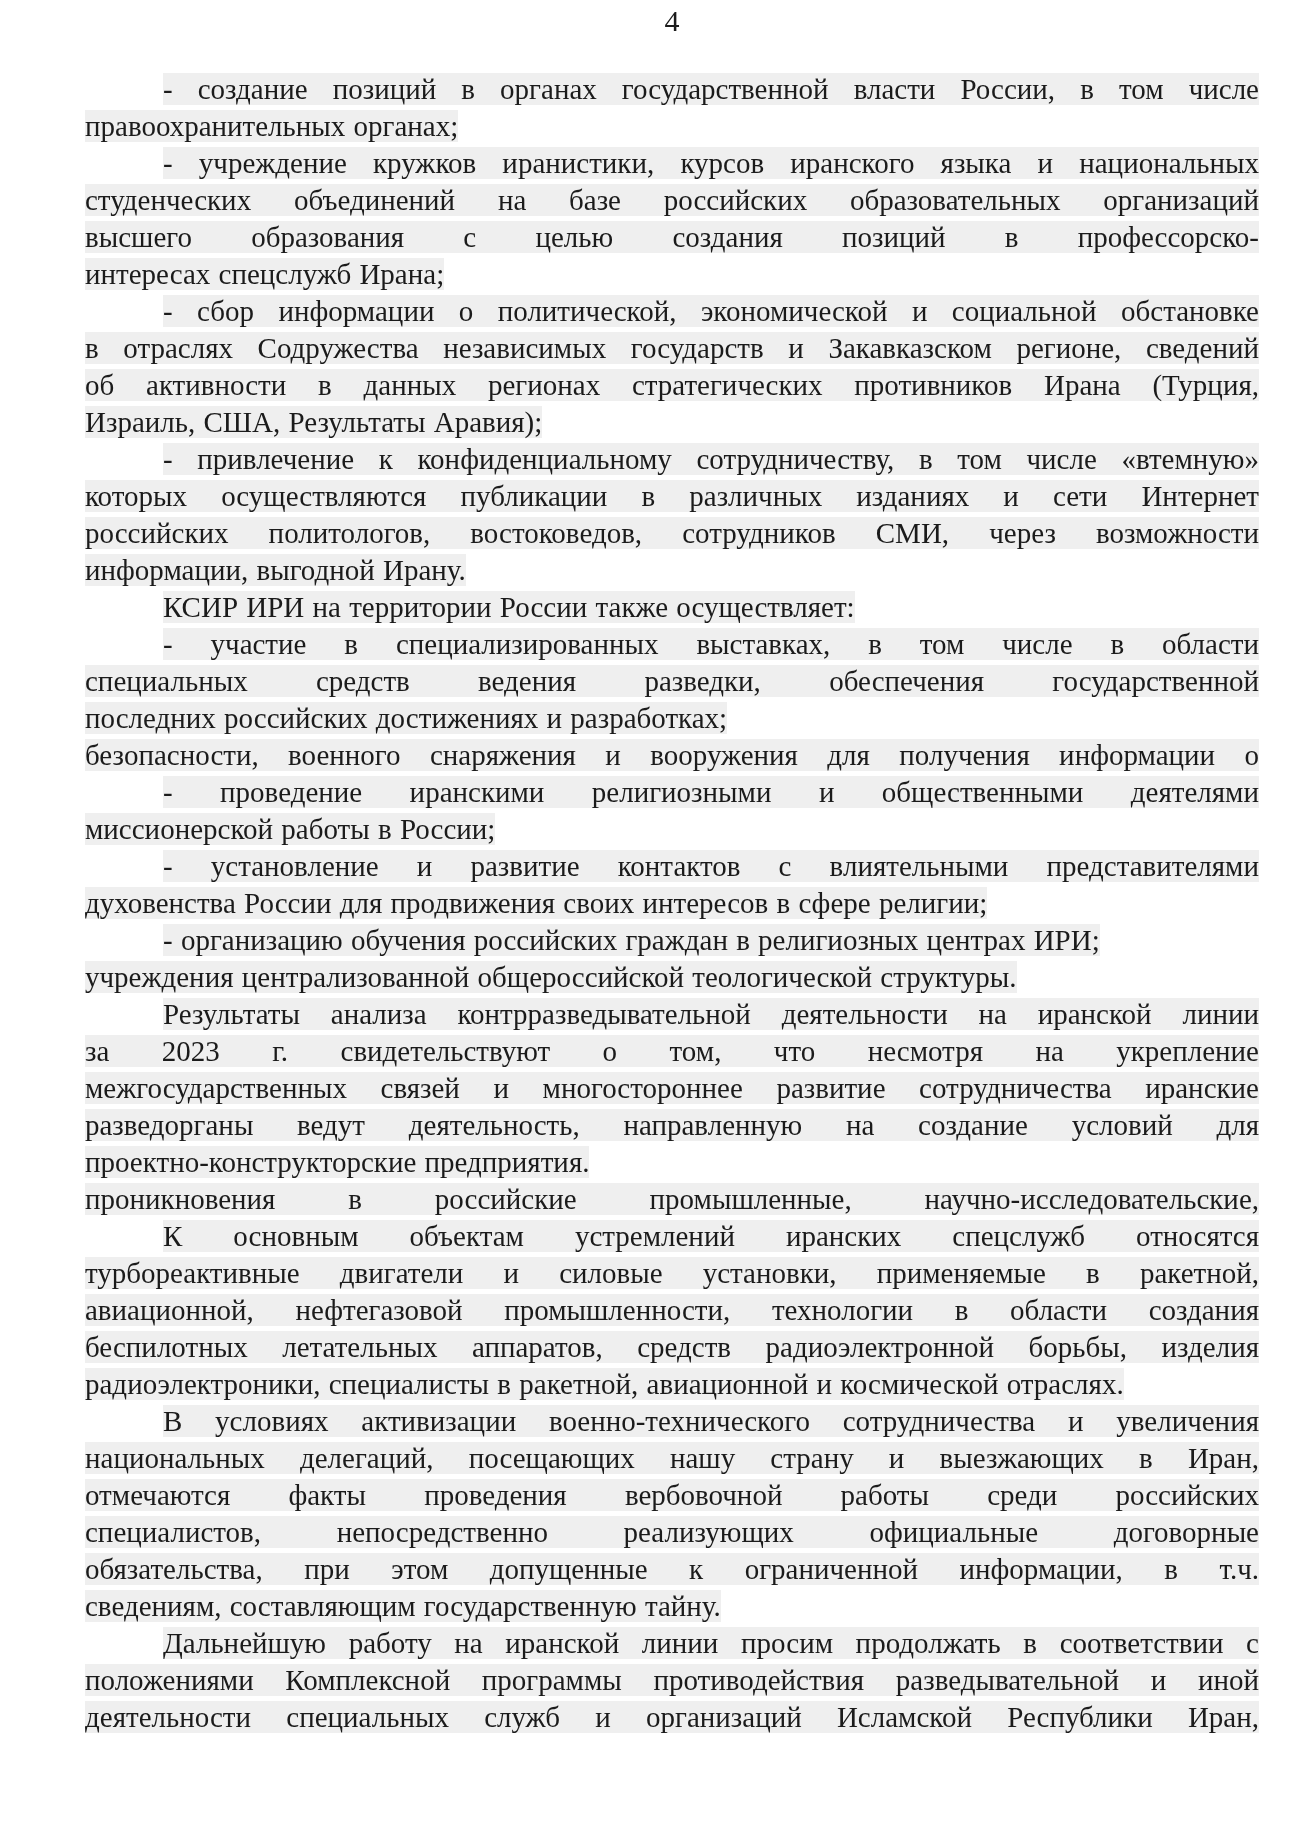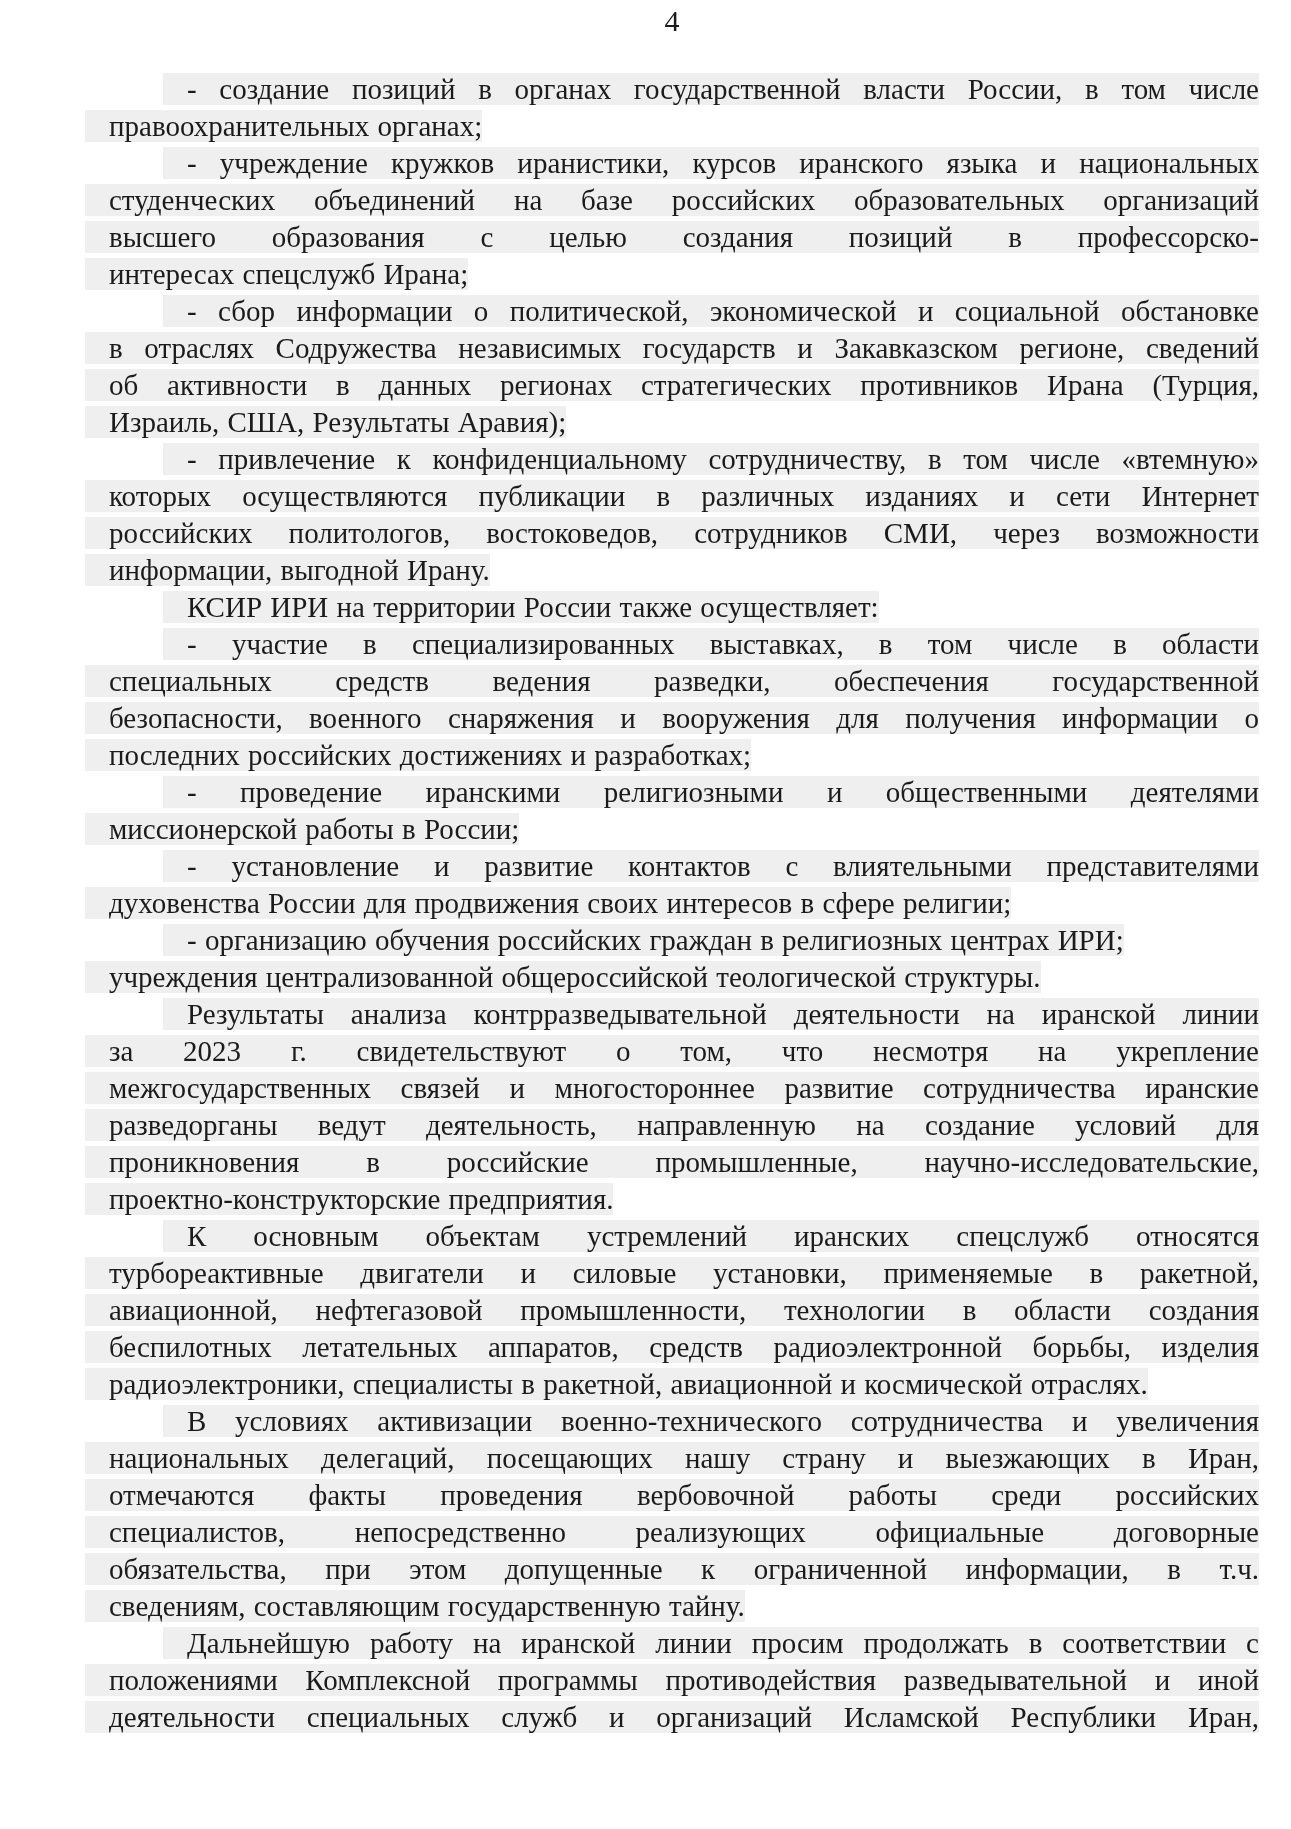--- a/index.html
+++ b/index.html
@@ -44,21 +44,20 @@
   
   .line.fill::after {
     content: "";
     display: inline-block;
     width: 100%;
     height: 0;
   }
   .line .t {
     background: var(--band, #efefef);
     box-decoration-break: clone;
-    padding-left: 24px;
   }
 </style>
 </head>
 <body style="--ink: #1b1b1b; --band: #efefef;">
 
 <div class="page">
   <div class="page-number">4</div>
   <div class="doc-body">
       <div class="line indent fill"><span class="t">- создание позиций в органах государственной власти России, в том числе</span></div>
       <div class="line"><span class="t">правоохранительных органах;</span></div>
@@ -70,34 +69,34 @@
       <div class="line fill"><span class="t">в отраслях Содружества независимых государств и Закавказском регионе, сведений</span></div>
       <div class="line fill"><span class="t">об активности в данных регионах стратегических противников Ирана (Турция,</span></div>
       <div class="line"><span class="t">Израиль, США, Результаты Аравия);</span></div>
       <div class="line indent fill"><span class="t">- привлечение к конфиденциальному сотрудничеству, в том числе «втемную»</span></div>
       <div class="line fill"><span class="t">которых осуществляются публикации в различных изданиях и сети Интернет</span></div>
       <div class="line fill"><span class="t">российских политологов, востоковедов, сотрудников СМИ, через возможности</span></div>
       <div class="line"><span class="t">информации, выгодной Ирану.</span></div>
       <div class="line indent"><span class="t">КСИР ИРИ на территории России также осуществляет:</span></div>
       <div class="line indent fill"><span class="t">- участие в специализированных выставках, в том числе в области</span></div>
       <div class="line fill"><span class="t">специальных средств ведения разведки, обеспечения государственной</span></div>
+      <div class="line"><span class="t">последних российских достижениях и разработках;</span></div>
       <div class="line fill"><span class="t">безопасности, военного снаряжения и вооружения для получения информации о</span></div>
-      <div class="line"><span class="t">последних российских достижениях и разработках;</span></div>
       <div class="line indent fill"><span class="t">- проведение иранскими религиозными и общественными деятелями</span></div>
       <div class="line"><span class="t">миссионерской работы в России;</span></div>
       <div class="line indent fill"><span class="t">- установление и развитие контактов с влиятельными представителями</span></div>
       <div class="line"><span class="t">духовенства России для продвижения своих интересов в сфере религии;</span></div>
       <div class="line indent"><span class="t">- организацию обучения российских граждан в религиозных центрах ИРИ;</span></div>
       <div class="line"><span class="t">учреждения централизованной общероссийской теологической структуры.</span></div>
       <div class="line indent fill"><span class="t">Результаты анализа контрразведывательной деятельности на иранской линии</span></div>
       <div class="line fill"><span class="t">за 2023 г. свидетельствуют о том, что несмотря на укрепление</span></div>
       <div class="line fill"><span class="t">межгосударственных связей и многостороннее развитие сотрудничества иранские</span></div>
       <div class="line fill"><span class="t">разведорганы ведут деятельность, направленную на создание условий для</span></div>
+      <div class="line"><span class="t">проектно-конструкторские предприятия.</span></div>
       <div class="line fill"><span class="t">проникновения в российские промышленные, научно-исследовательские,</span></div>
-      <div class="line"><span class="t">проектно-конструкторские предприятия.</span></div>
       <div class="line indent fill"><span class="t">К основным объектам устремлений иранских спецслужб относятся</span></div>
       <div class="line fill"><span class="t">турбореактивные двигатели и силовые установки, применяемые в ракетной,</span></div>
       <div class="line fill"><span class="t">авиационной, нефтегазовой промышленности, технологии в области создания</span></div>
       <div class="line fill"><span class="t">беспилотных летательных аппаратов, средств радиоэлектронной борьбы, изделия</span></div>
       <div class="line"><span class="t">радиоэлектроники, специалисты в ракетной, авиационной и космической отраслях.</span></div>
       <div class="line indent fill"><span class="t">В условиях активизации военно-технического сотрудничества и увеличения</span></div>
       <div class="line fill"><span class="t">национальных делегаций, посещающих нашу страну и выезжающих в Иран,</span></div>
       <div class="line fill"><span class="t">отмечаются факты проведения вербовочной работы среди российских</span></div>
       <div class="line fill"><span class="t">специалистов, непосредственно реализующих официальные договорные</span></div>
       <div class="line fill"><span class="t">обязательства, при этом допущенные к ограниченной информации, в т.ч.</span></div>

